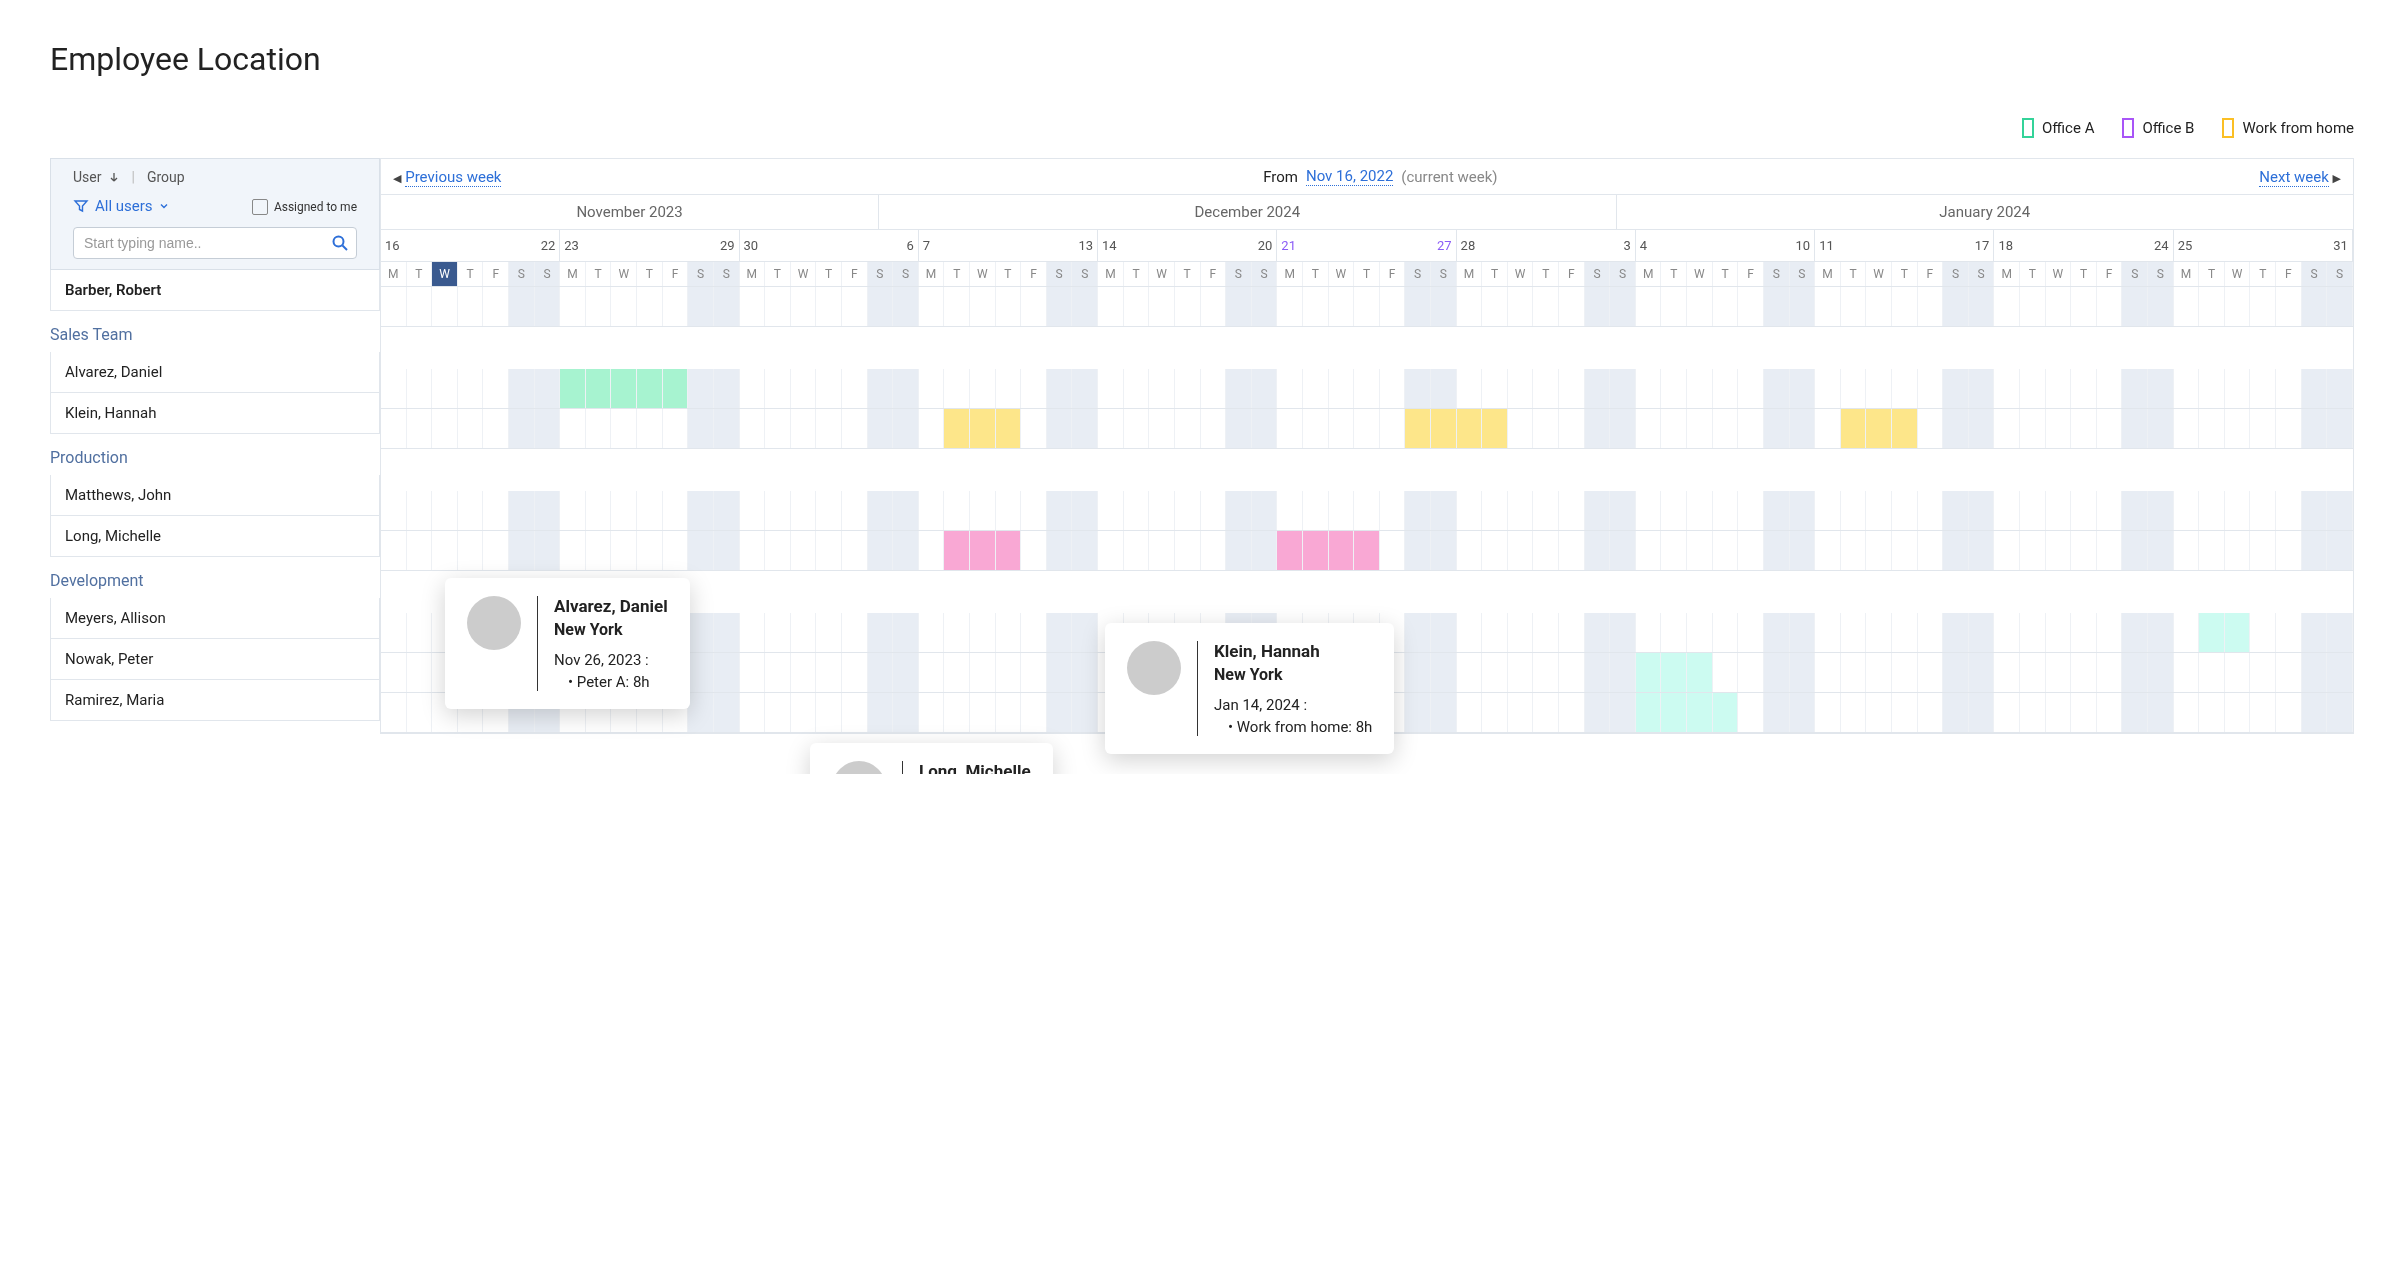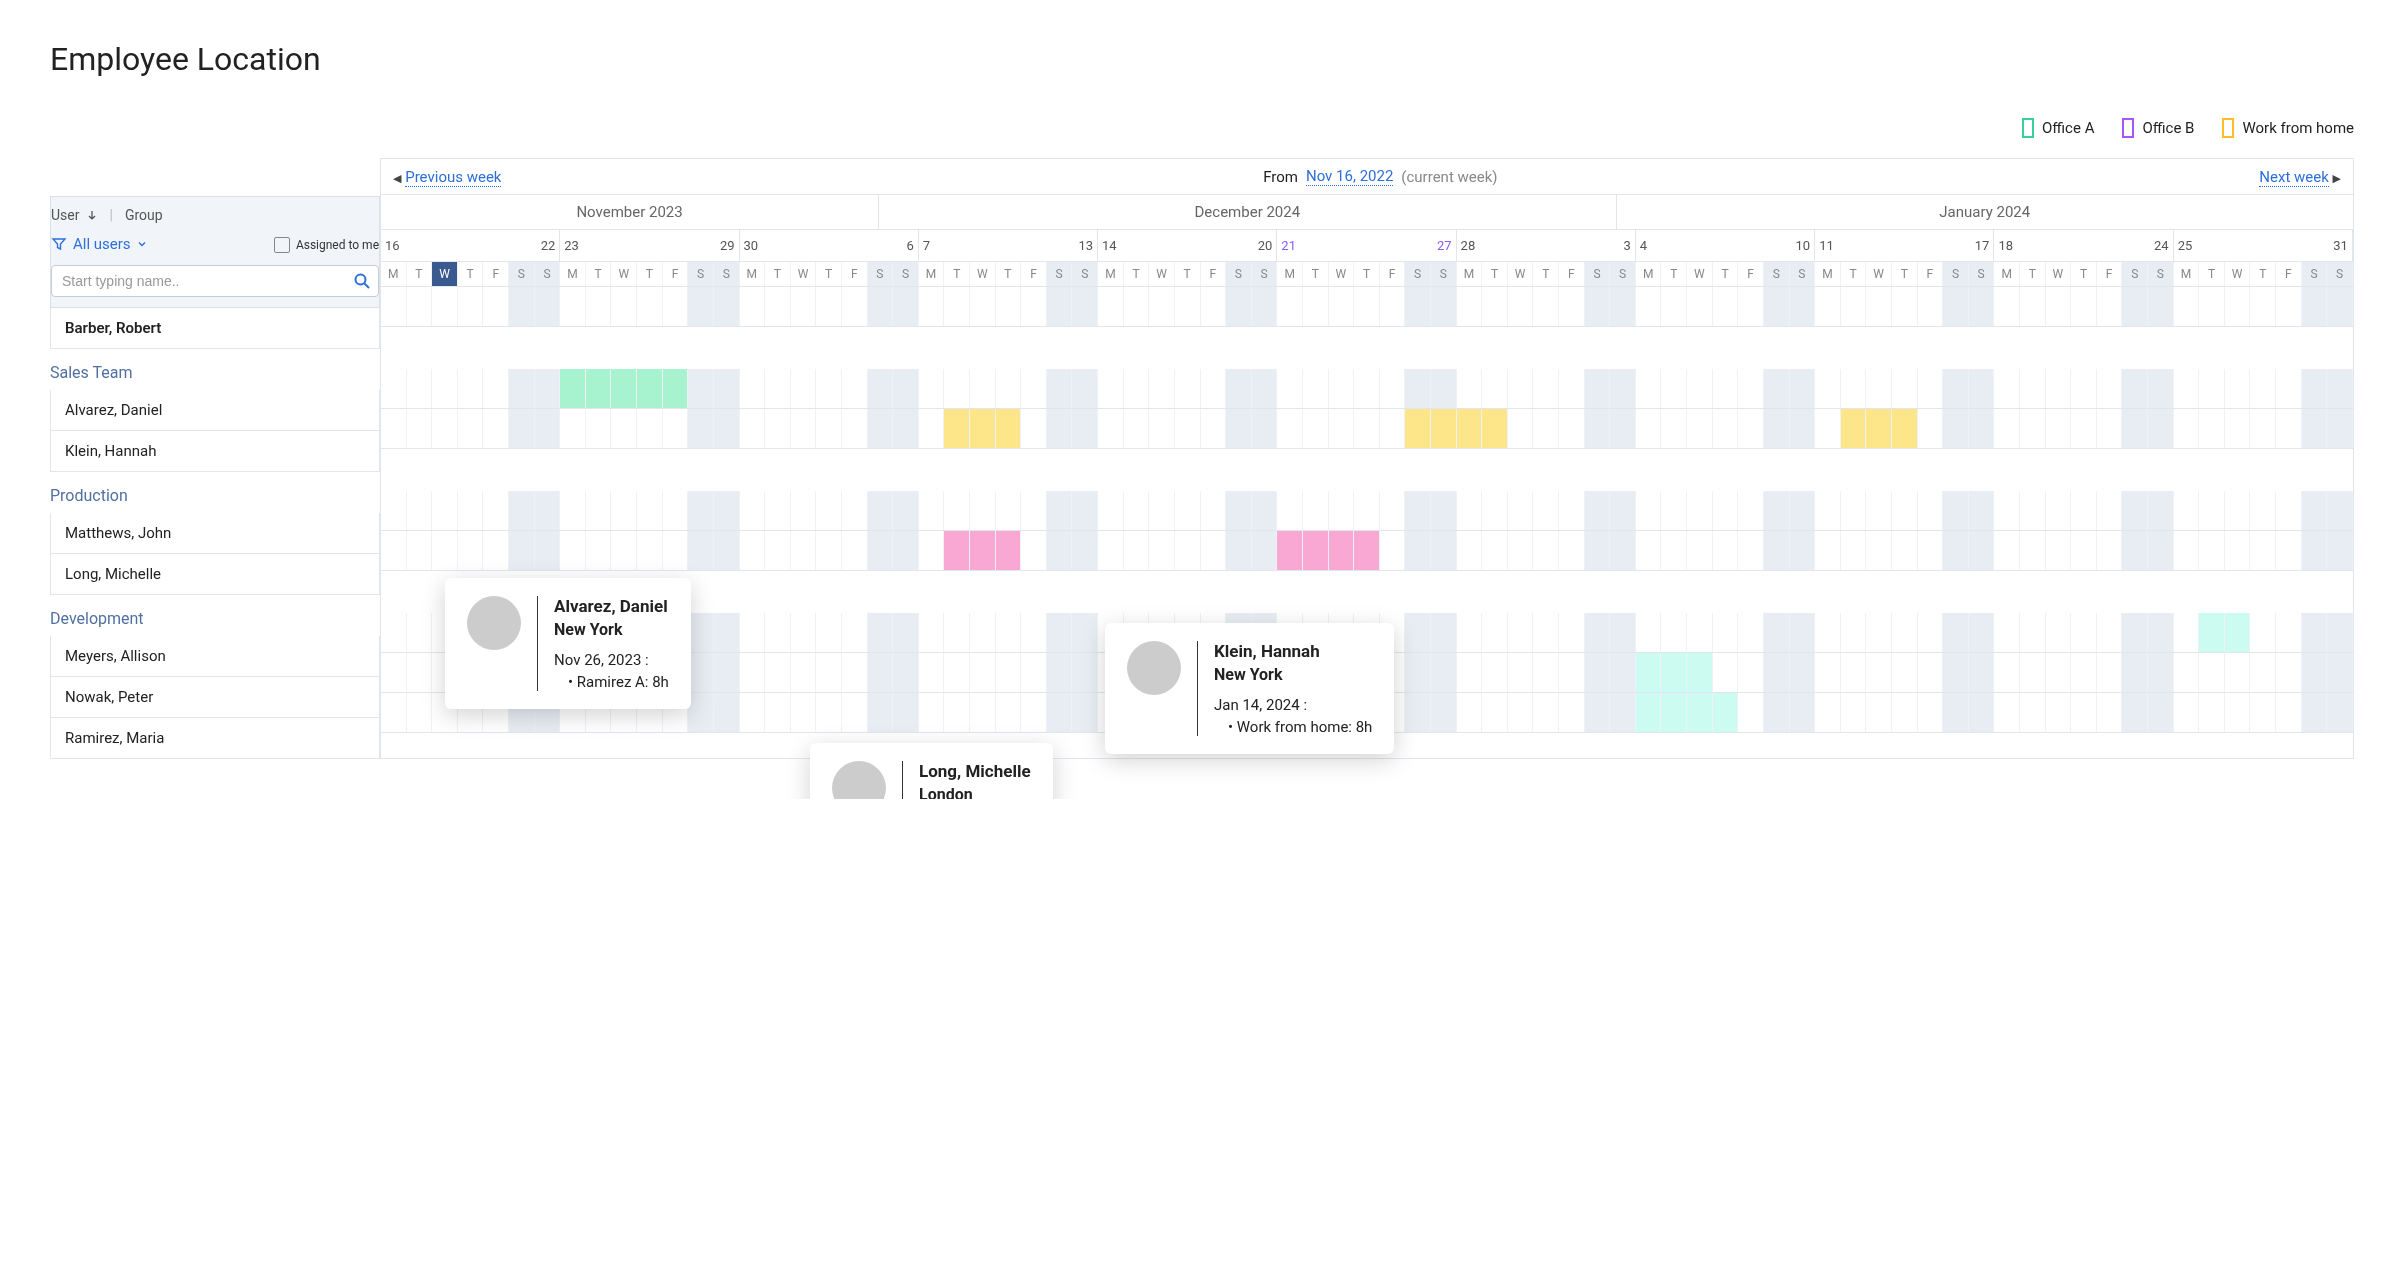--- a/index.html
+++ b/index.html
@@ -6,21 +6,21 @@
 body { font-family: -apple-system, BlinkMacSystemFont, "Segoe UI", Roboto, Arial, sans-serif; background: #fff; color: #222; font-size: 14px; }
 .container { padding: 40px 50px; }
 .page-title { font-size: 32px; font-weight: 400; margin-bottom: 40px; color: #222; }
 
 .legend { display: flex; justify-content: flex-end; gap: 28px; margin-bottom: 20px; align-items: center; }
 .legend-item { display: flex; align-items: center; gap: 8px; font-size: 15px; }
 .legend-swatch { width: 12px; height: 20px; border: 2px solid; background: transparent; display: inline-block; }
 
 .main { display: flex; gap: 0; position: relative; }
 .sidebar { width: 330px; flex-shrink: 0; }
-.sidebar-header { background: #f1f5fa; border: 1px solid #d9e0e8; padding: 10px 0; margin-top: 38px; }
+.sidebar-header { background: #f1f5fa; border: 1px solid #d9e0e8; padding: 10px 22px; }
 .sort-row { display: flex; align-items: center; gap: 8px; font-size: 14px; color: #555; margin-bottom: 12px; }
 .sort-row .divider { color: #bbb; margin: 0 4px; }
 .filter-row { display: flex; align-items: flex-end; justify-content: space-between; margin-bottom: 12px; }
 .filter-btn { display: flex; align-items: center; gap: 6px; color: #2d6fd8; cursor: pointer; font-size: 15px; }
 .checkbox-row { display: flex; align-items: center; gap: 6px; font-size: 12px; color: #333; }
 .checkbox { width: 16px; height: 16px; border: 1.5px solid #888; border-radius: 2px; }
 .search-wrap { position: relative; }
 .search-input { width: 100%; padding: 7px 34px 7px 10px; border: 1px solid #c5cdd6; border-radius: 4px; font-size: 14px; background: #fff; }
 .search-input::placeholder { color: #999; }
 .search-icon { position: absolute; right: 8px; top: 50%; transform: translateY(-50%); color: #2d6fd8; }
@@ -930,21 +930,21 @@
         </div>
     </div>
 
     <div class="tooltip t1">
       <div class="avatar avatar1"></div>
       <div class="bar"></div>
       <div class="content">
         <div class="name">Alvarez, Daniel</div>
         <div class="city">New York</div>
         <div class="date">Nov 26, 2023 :</div>
-        <div class="detail">•  Ramirez A: 8h</div>
+        <div class="detail">•  Peter A: 8h</div>
       </div>
     </div>
 
     <div class="tooltip t2">
       <div class="avatar avatar2"></div>
       <div class="bar"></div>
       <div class="content">
         <div class="name">Long, Michelle</div>
         <div class="city">London</div>
         <div class="date">Dec 23, 2024 :</div>

